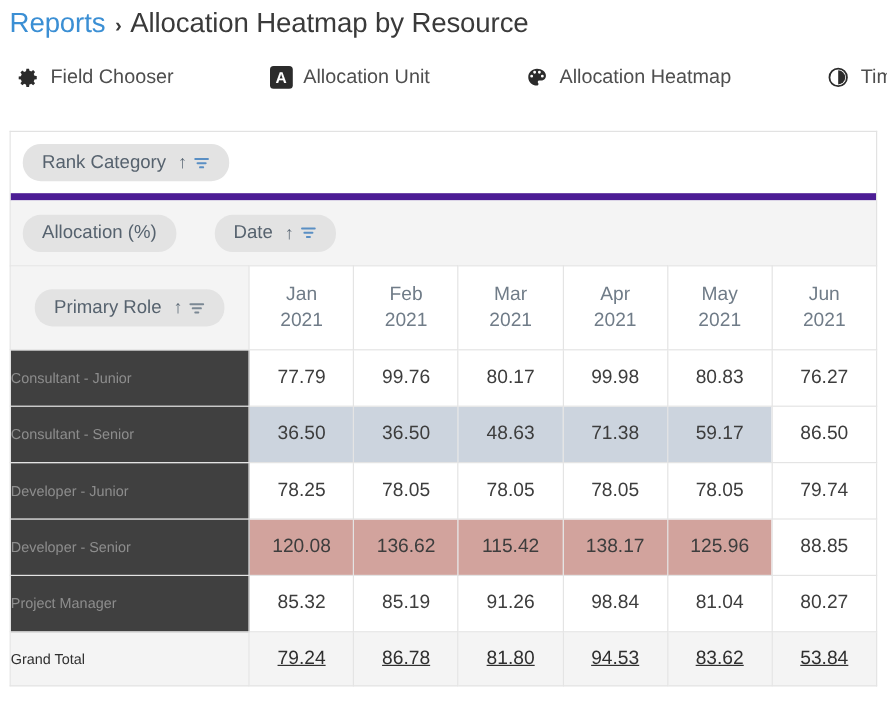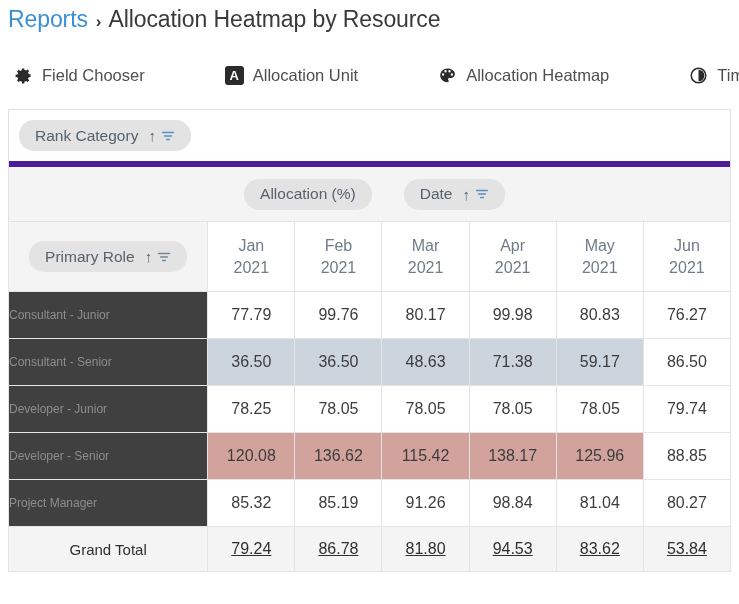--- a/index.html
+++ b/index.html
@@ -37,21 +37,21 @@
   }
   .crumb-current {
     color: #3a3a3a;
     font-size: 23px;
     letter-spacing: -0.1px;
   }
 
   
   .toolbar {
     display: flex;
-    align-items: center;
+    align-items: flex-start;
     height: 40px;
     padding-left: 14px;
     margin-top: 17px;
     gap: 40px;
   }
   .tool-item {
     display: flex;
     align-items: center;
     cursor: pointer;
     color: #4a4a4a;
@@ -107,21 +107,20 @@
   }
 
   
   .band-columns {
     background: #f4f4f4;
     height: 54px;
     display: flex;
     align-items: center;
     padding-left: 10px;
     box-sizing: border-box;
-    justify-content: center;
   }
 
   
   .pill {
     display: inline-flex;
     align-items: center;
     background: #e3e3e3;
     border-radius: 15px;
     height: 31px;
     padding: 0 16px;
@@ -195,24 +194,24 @@
     font-size: 16px;
     vertical-align: middle;
     background: #ffffff;
   }
   .cell.heat-blue { background: #ccd4de; }
   .cell.heat-rose { background: #d2a39d; }
 
   .total-row { height: 45px; }
   .total-row .row-label {
     color: #2f2f2f;
-    text-align: center;
+    text-align: left;
     padding-left: 0;
     background: #f4f4f4;
-    font-size: 15px;
+    font-size: 12px;
   }
   .total-row .cell {
     background: #f4f4f4;
     color: #2f2f2f;
     text-decoration: underline;
   }
 </style>
 </head>
 <body>
 

